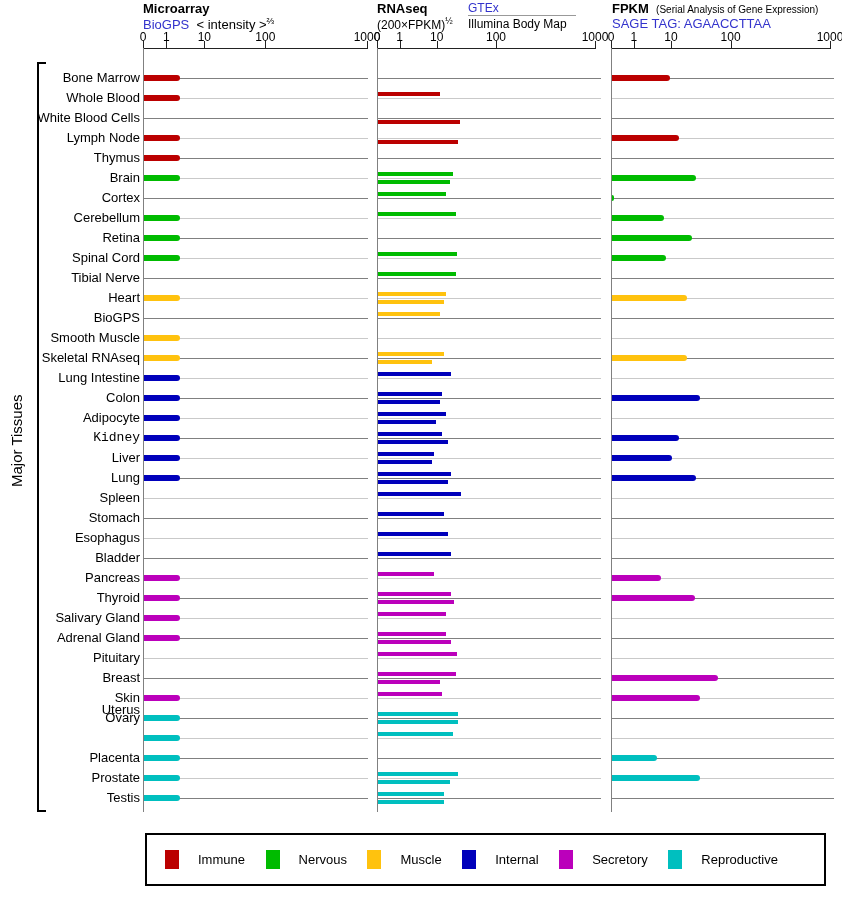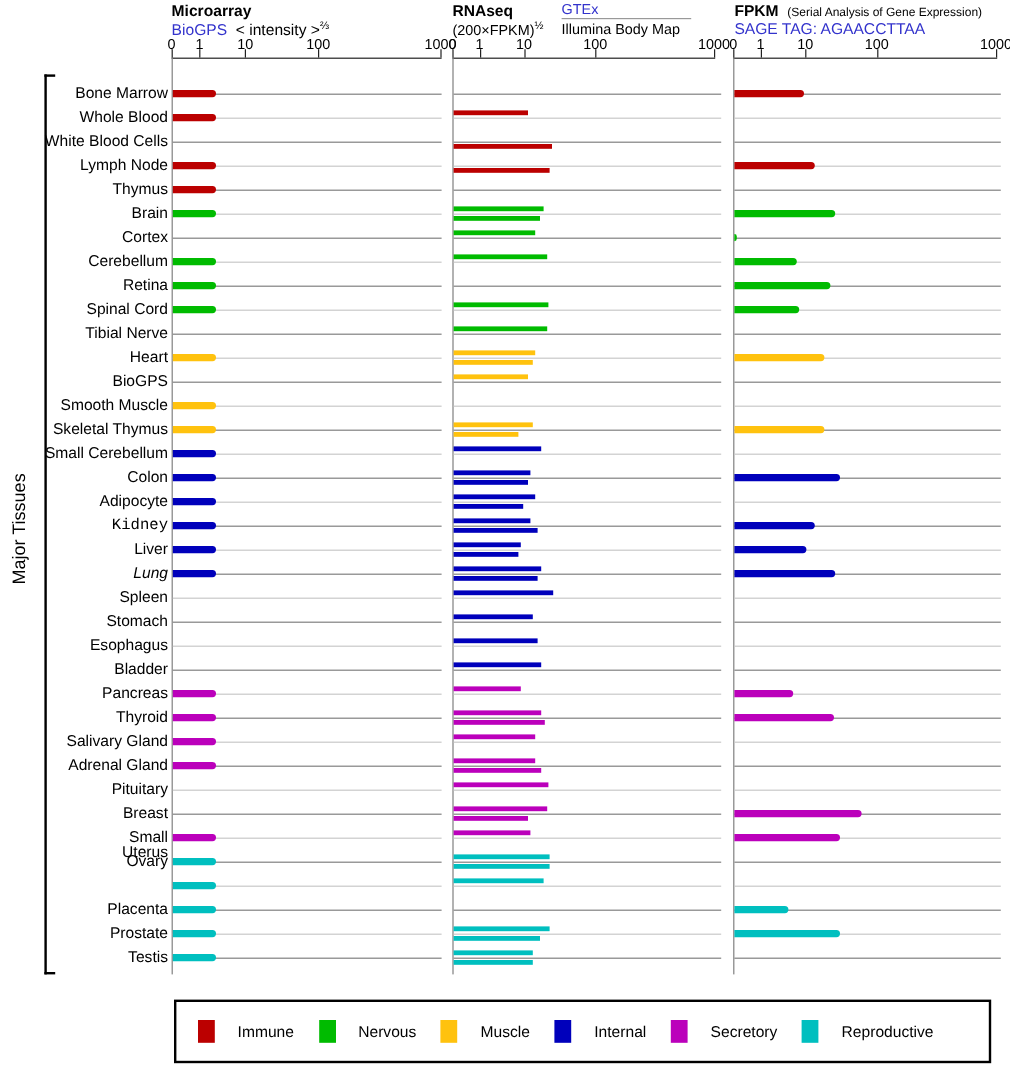--- a/index.html
+++ b/index.html
@@ -174,29 +174,29 @@
       <div class="tissue-label" style="left: 22px; top: 308px;">BioGPS</div>
       <div class="gridline" style="left: 144px; top: 318px; width: 224px; background: rgb(128, 128, 128);"></div>
       <div class="gridline" style="left: 378px; top: 318px; width: 223px; background: rgb(128, 128, 128);"></div>
       <div class="gridline" style="left: 612px; top: 318px; width: 222px; background: rgb(128, 128, 128);"></div>
       <div class="bar" style="left: 378px; top: 312px; width: 62.1864px; height: 4px; background: rgb(255, 194, 14);"></div>
       <div class="tissue-label" style="left: 22px; top: 328px;">Smooth Muscle</div>
       <div class="gridline" style="left: 144px; top: 338px; width: 224px; background: rgb(201, 201, 201);"></div>
       <div class="gridline" style="left: 378px; top: 338px; width: 223px; background: rgb(201, 201, 201);"></div>
       <div class="gridline" style="left: 612px; top: 338px; width: 222px; background: rgb(201, 201, 201);"></div>
       <div class="bar rounded" style="left: 144px; top: 335px; width: 36.3355px; height: 6px; background: rgb(255, 194, 14);"></div>
-      <div class="tissue-label" style="left: 22px; top: 348px;">Skeletal Thymus</div>
+      <div class="tissue-label" style="left: 22px; top: 348px;">Skeletal RNAseq</div>
       <div class="gridline" style="left: 144px; top: 358px; width: 224px; background: rgb(128, 128, 128);"></div>
       <div class="gridline" style="left: 378px; top: 358px; width: 223px; background: rgb(128, 128, 128);"></div>
       <div class="gridline" style="left: 612px; top: 358px; width: 222px; background: rgb(128, 128, 128);"></div>
       <div class="bar rounded" style="left: 144px; top: 355px; width: 36.3355px; height: 6px; background: rgb(255, 194, 14);"></div>
       <div class="bar" style="left: 378px; top: 352px; width: 66.4884px; height: 4px; background: rgb(255, 194, 14);"></div>
       <div class="bar" style="left: 378px; top: 360px; width: 53.9913px; height: 4px; background: rgb(255, 194, 14);"></div>
       <div class="bar rounded" style="left: 612px; top: 355px; width: 75.2121px; height: 6px; background: rgb(255, 194, 14);"></div>
-      <div class="tissue-label" style="left: 22px; top: 368px;">Small Cerebellum</div>
+      <div class="tissue-label" style="left: 22px; top: 368px;">Lung Intestine</div>
       <div class="gridline" style="left: 144px; top: 378px; width: 224px; background: rgb(201, 201, 201);"></div>
       <div class="gridline" style="left: 378px; top: 378px; width: 223px; background: rgb(201, 201, 201);"></div>
       <div class="gridline" style="left: 612px; top: 378px; width: 222px; background: rgb(201, 201, 201);"></div>
       <div class="bar rounded" style="left: 144px; top: 375px; width: 36.3355px; height: 6px; background: rgb(0, 0, 187);"></div>
       <div class="bar" style="left: 378px; top: 372px; width: 73.3967px; height: 4px; background: rgb(0, 0, 187);"></div>
       <div class="tissue-label" style="left: 22px; top: 388px;">Colon</div>
       <div class="gridline" style="left: 144px; top: 398px; width: 224px; background: rgb(128, 128, 128);"></div>
       <div class="gridline" style="left: 378px; top: 398px; width: 223px; background: rgb(128, 128, 128);"></div>
       <div class="gridline" style="left: 612px; top: 398px; width: 222px; background: rgb(128, 128, 128);"></div>
       <div class="bar rounded" style="left: 144px; top: 395px; width: 36.3355px; height: 6px; background: rgb(0, 0, 187);"></div>
@@ -219,21 +219,21 @@
       <div class="bar" style="left: 378px; top: 440px; width: 70.1735px; height: 4px; background: rgb(0, 0, 187);"></div>
       <div class="bar rounded" style="left: 612px; top: 435px; width: 66.7934px; height: 6px; background: rgb(0, 0, 187);"></div>
       <div class="tissue-label" style="left: 22px; top: 448px;">Liver</div>
       <div class="gridline" style="left: 144px; top: 458px; width: 224px; background: rgb(201, 201, 201);"></div>
       <div class="gridline" style="left: 378px; top: 458px; width: 223px; background: rgb(201, 201, 201);"></div>
       <div class="gridline" style="left: 612px; top: 458px; width: 222px; background: rgb(201, 201, 201);"></div>
       <div class="bar rounded" style="left: 144px; top: 455px; width: 36.3355px; height: 6px; background: rgb(0, 0, 187);"></div>
       <div class="bar" style="left: 378px; top: 452px; width: 56.1405px; height: 4px; background: rgb(0, 0, 187);"></div>
       <div class="bar" style="left: 378px; top: 460px; width: 53.9913px; height: 4px; background: rgb(0, 0, 187);"></div>
       <div class="bar rounded" style="left: 612px; top: 455px; width: 60.006px; height: 6px; background: rgb(0, 0, 187);"></div>
-      <div class="tissue-label" style="left: 22px; top: 468px; font-style: italic;">Lung</div>
+      <div class="tissue-label" style="left: 22px; top: 468px;">Lung</div>
       <div class="gridline" style="left: 144px; top: 478px; width: 224px; background: rgb(128, 128, 128);"></div>
       <div class="gridline" style="left: 378px; top: 478px; width: 223px; background: rgb(128, 128, 128);"></div>
       <div class="gridline" style="left: 612px; top: 478px; width: 222px; background: rgb(128, 128, 128);"></div>
       <div class="bar rounded" style="left: 144px; top: 475px; width: 36.3355px; height: 6px; background: rgb(0, 0, 187);"></div>
       <div class="bar" style="left: 378px; top: 472px; width: 73.3967px; height: 4px; background: rgb(0, 0, 187);"></div>
       <div class="bar" style="left: 378px; top: 480px; width: 70.1735px; height: 4px; background: rgb(0, 0, 187);"></div>
       <div class="bar rounded" style="left: 612px; top: 475px; width: 83.7105px; height: 6px; background: rgb(0, 0, 187);"></div>
       <div class="tissue-label" style="left: 22px; top: 488px;">Spleen</div>
       <div class="gridline" style="left: 144px; top: 498px; width: 224px; background: rgb(201, 201, 201);"></div>
       <div class="gridline" style="left: 378px; top: 498px; width: 223px; background: rgb(201, 201, 201);"></div>
@@ -287,21 +287,21 @@
       <div class="gridline" style="left: 378px; top: 658px; width: 223px; background: rgb(201, 201, 201);"></div>
       <div class="gridline" style="left: 612px; top: 658px; width: 222px; background: rgb(201, 201, 201);"></div>
       <div class="bar" style="left: 378px; top: 652px; width: 78.8383px; height: 4px; background: rgb(187, 0, 187);"></div>
       <div class="tissue-label" style="left: 22px; top: 668px;">Breast</div>
       <div class="gridline" style="left: 144px; top: 678px; width: 224px; background: rgb(128, 128, 128);"></div>
       <div class="gridline" style="left: 378px; top: 678px; width: 223px; background: rgb(128, 128, 128);"></div>
       <div class="gridline" style="left: 612px; top: 678px; width: 222px; background: rgb(128, 128, 128);"></div>
       <div class="bar" style="left: 378px; top: 672px; width: 77.5819px; height: 4px; background: rgb(187, 0, 187);"></div>
       <div class="bar" style="left: 378px; top: 680px; width: 62.1864px; height: 4px; background: rgb(187, 0, 187);"></div>
       <div class="bar rounded" style="left: 612px; top: 675px; width: 106.359px; height: 6px; background: rgb(187, 0, 187);"></div>
-      <div class="tissue-label" style="left: 22px; top: 688px;">Small</div>
+      <div class="tissue-label" style="left: 22px; top: 688px;">Skin</div>
       <div class="gridline" style="left: 144px; top: 698px; width: 224px; background: rgb(201, 201, 201);"></div>
       <div class="gridline" style="left: 378px; top: 698px; width: 223px; background: rgb(201, 201, 201);"></div>
       <div class="gridline" style="left: 612px; top: 698px; width: 222px; background: rgb(201, 201, 201);"></div>
       <div class="bar rounded" style="left: 144px; top: 695px; width: 36.3355px; height: 6px; background: rgb(187, 0, 187);"></div>
       <div class="bar" style="left: 378px; top: 692px; width: 64.4271px; height: 4px; background: rgb(187, 0, 187);"></div>
       <div class="bar rounded" style="left: 612px; top: 695px; width: 87.5501px; height: 6px; background: rgb(187, 0, 187);"></div>
       <div class="tissue-label" style="left: 22px; top: 708px;">Ovary</div>
       <div class="gridline" style="left: 144px; top: 718px; width: 224px; background: rgb(128, 128, 128);"></div>
       <div class="gridline" style="left: 378px; top: 718px; width: 223px; background: rgb(128, 128, 128);"></div>
       <div class="gridline" style="left: 612px; top: 718px; width: 222px; background: rgb(128, 128, 128);"></div>

